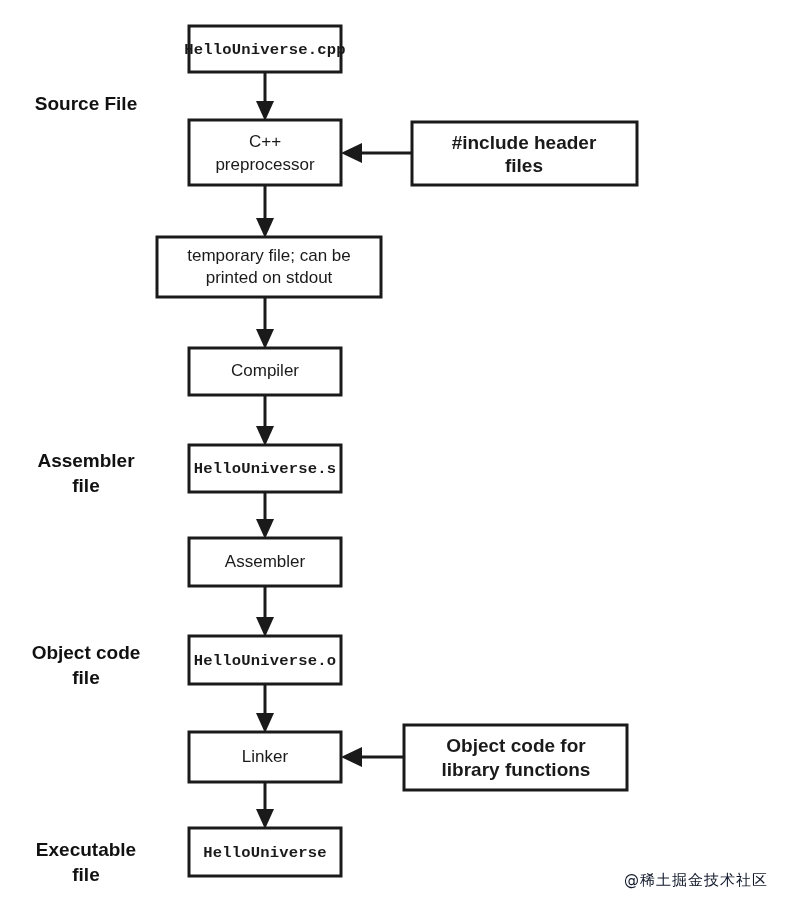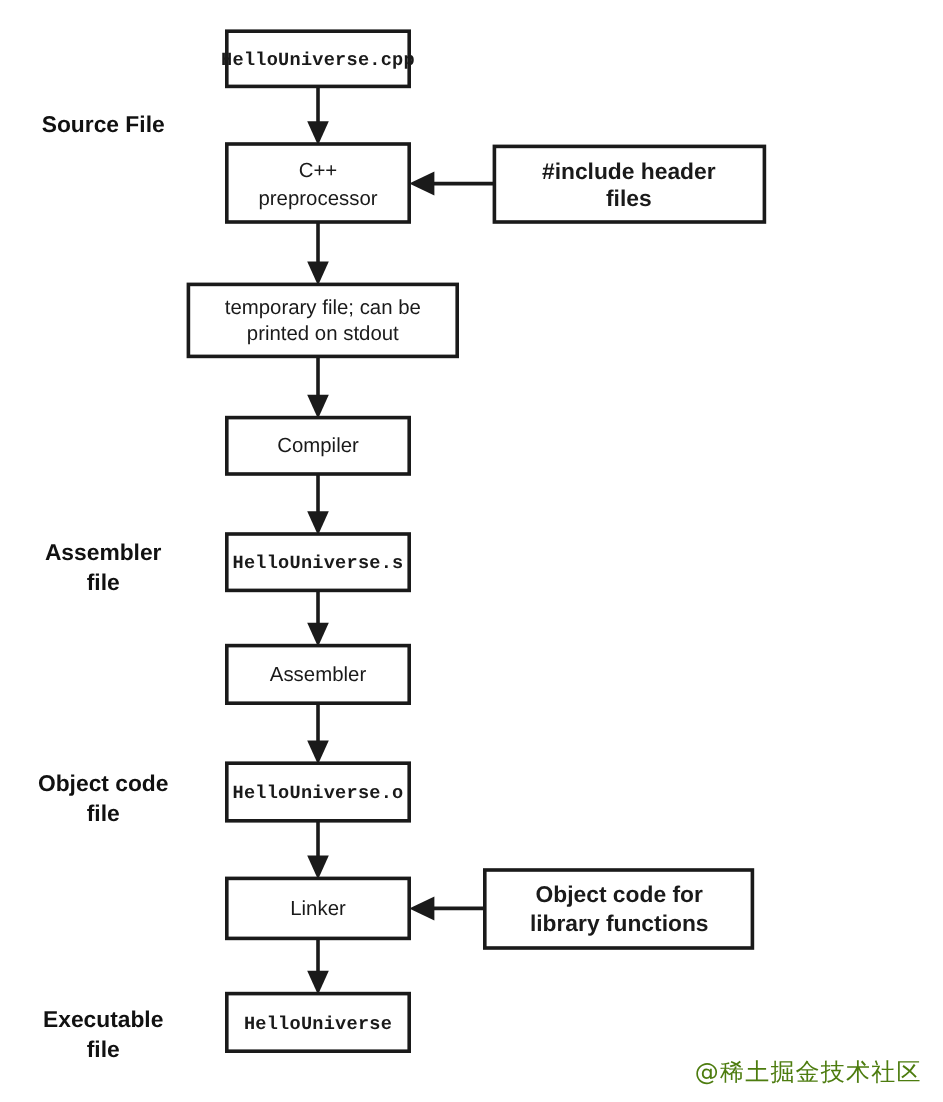--- a/index.html
+++ b/index.html
@@ -58,24 +58,24 @@
     stroke-width: 3;
     fill: none;
   }
   .arrow-head {
     fill: #1a1a1a;
     stroke: none;
   }
   .watermark {
     position: absolute;
     right: 18px;
-    bottom: 11px;
+    bottom: 28px;
     font-family: "DejaVu Sans", sans-serif;
-    font-size: 20px;
-    color: #4d7c0f;
+    font-size: 15px;
+    color: #0f172a;
     letter-spacing: 1px;
     white-space: nowrap;
     user-select: none;
   }
 </style>
 </head>
 <body>
 
 <div id="diagram-root">
 

